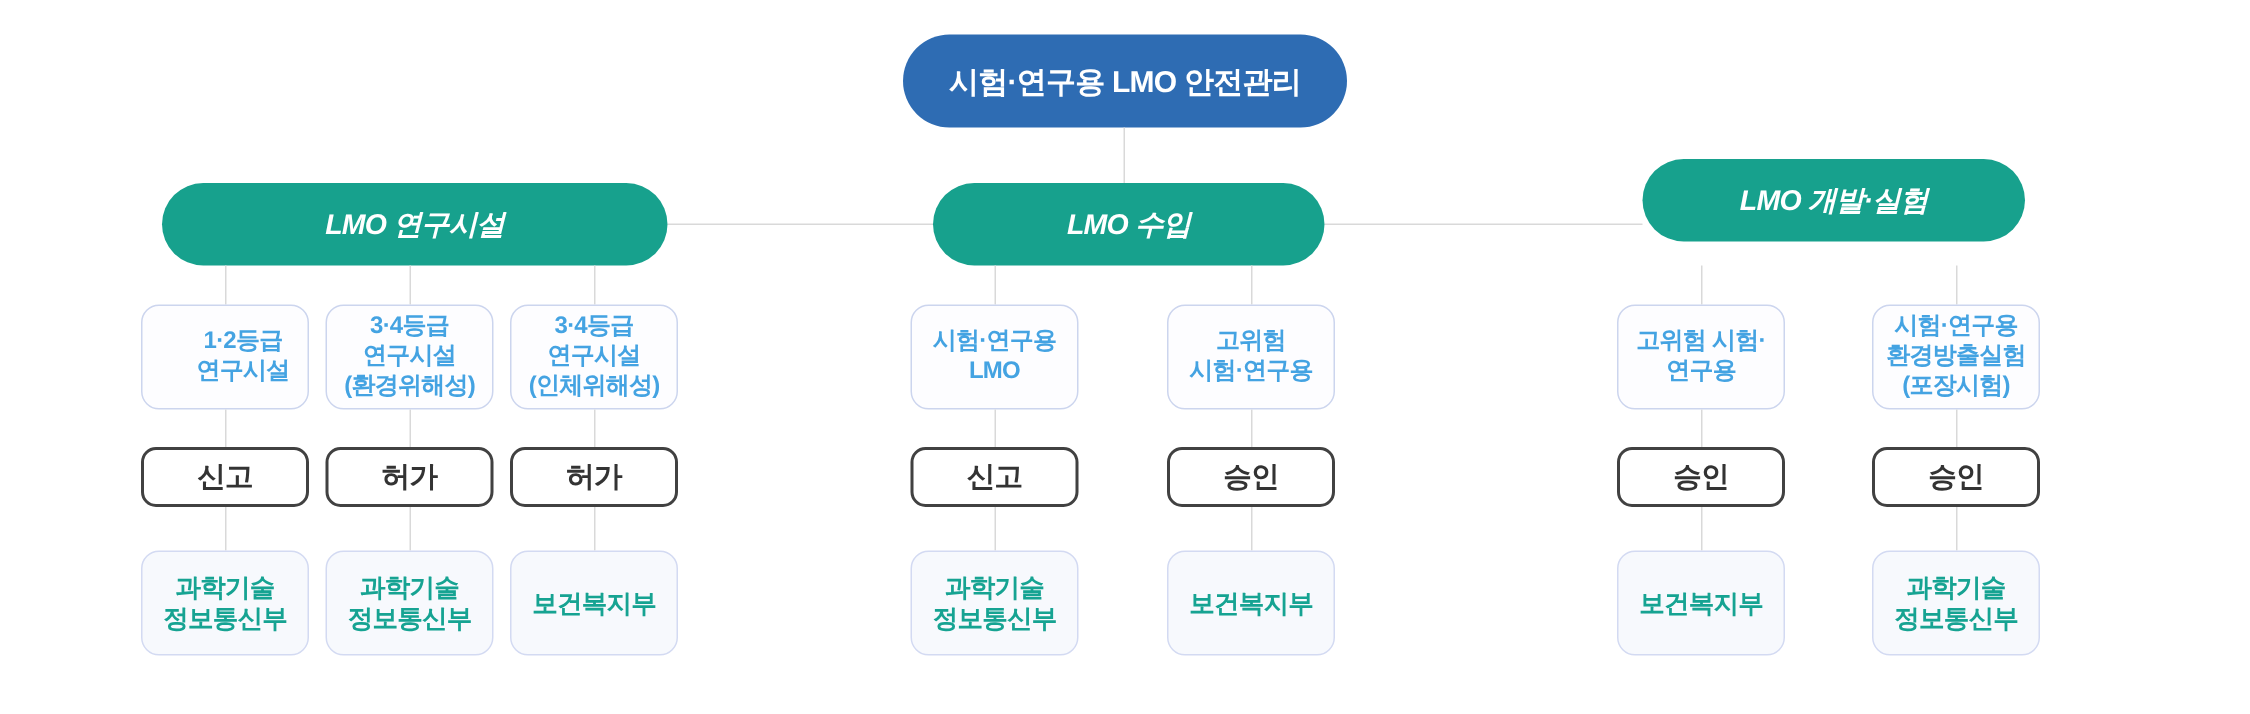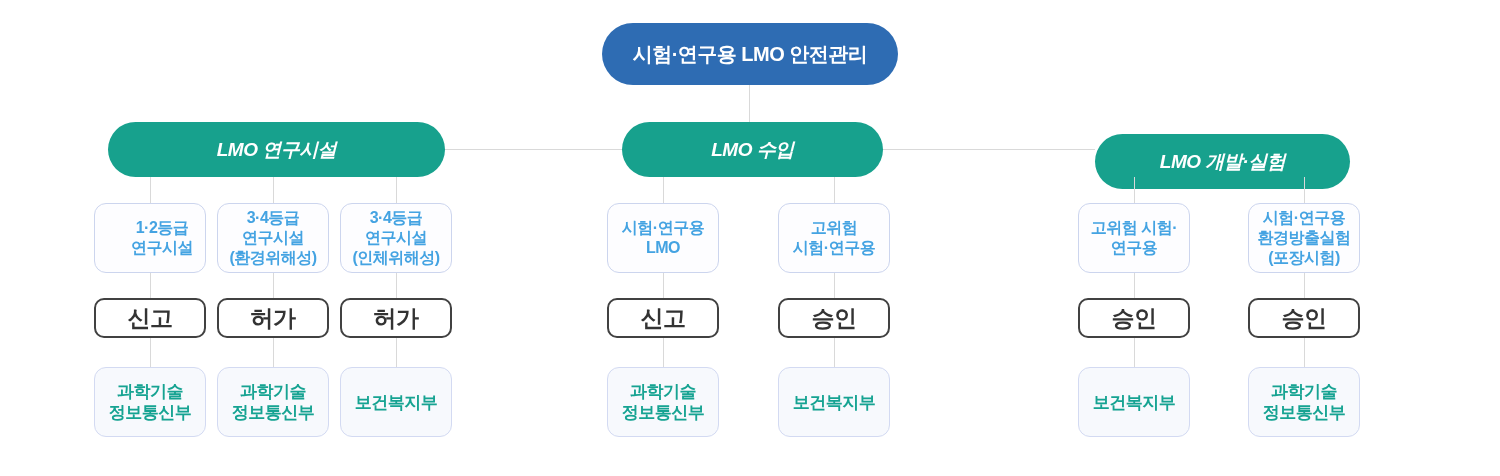--- a/index.html
+++ b/index.html
@@ -18,21 +18,21 @@
   .branch-pill{
     background:#17a18d;color:#ffffff;border-radius:28px;
     font-size:19px;font-weight:bold;letter-spacing:-0.5px;font-style:italic;
   }
   .cat-box{
     top:203px;height:70px;background:#fdfdff;border:1px solid #ccd5ee;border-radius:12px;
     color:#44a3e2;font-size:16px;font-weight:bold;line-height:20px;letter-spacing:-0.5px;
   }
   .act-box{
     top:298px;height:40px;background:#ffffff;border:2px solid #414141;border-radius:10px;
-    color:#333333;font-size:23px;font-weight:bold;letter-spacing:-0.5px;
+    color:#333333;font-size:19px;font-weight:bold;letter-spacing:-0.5px;
   }
   .min-box{
     top:367px;height:70px;background:#f7f9fd;border:1px solid #d3daf2;border-radius:12px;
     color:#16a392;font-size:17px;font-weight:bold;line-height:21px;letter-spacing:-0.5px;
   }
   .vline{position:absolute;width:1px;background:#d9d9d9;}
   .hline{position:absolute;height:1px;background:#d9d9d9;}
   .v-pill-cat{top:177px;height:26px;}
   .v-cat-act{top:273px;height:25px;}
   .v-act-min{top:338px;height:29px;}
@@ -44,21 +44,21 @@
 
   <div class="node root-pill" style="left:602px;top:23px;width:296px;height:62px;">시험·연구용 LMO 안전관리</div>
 
   <div class="vline" style="left:749px;top:85px;height:37px;"></div>
 
   <div class="hline" style="left:445px;top:149px;width:177px;"></div>
   <div class="hline" style="left:883px;top:149px;width:212px;"></div>
 
   <div class="node branch-pill" style="left:108px;top:122px;width:337px;height:55px;">LMO 연구시설</div>
   <div class="node branch-pill" style="left:622px;top:122px;width:261px;height:55px;">LMO 수입</div>
-  <div class="node branch-pill" style="left:1095px;top:134px;width:255px;height:55px;">LMO 개발·실험</div>
+  <div class="node branch-pill" style="left:1095px;top:106px;width:255px;height:55px;">LMO 개발·실험</div>
 
   <div class="vline v-pill-cat" style="left:150px;"></div>
   <div class="node cat-box" style="left:94px;width:112px;padding-left:24px;">1·2등급
 연구시설</div>
   <div class="vline v-cat-act" style="left:150px;"></div>
   <div class="node act-box" style="left:94px;width:112px;">신고</div>
   <div class="vline v-act-min" style="left:150px;"></div>
   <div class="node min-box" style="left:94px;width:112px;">과학기술
 정보통신부</div>
 

